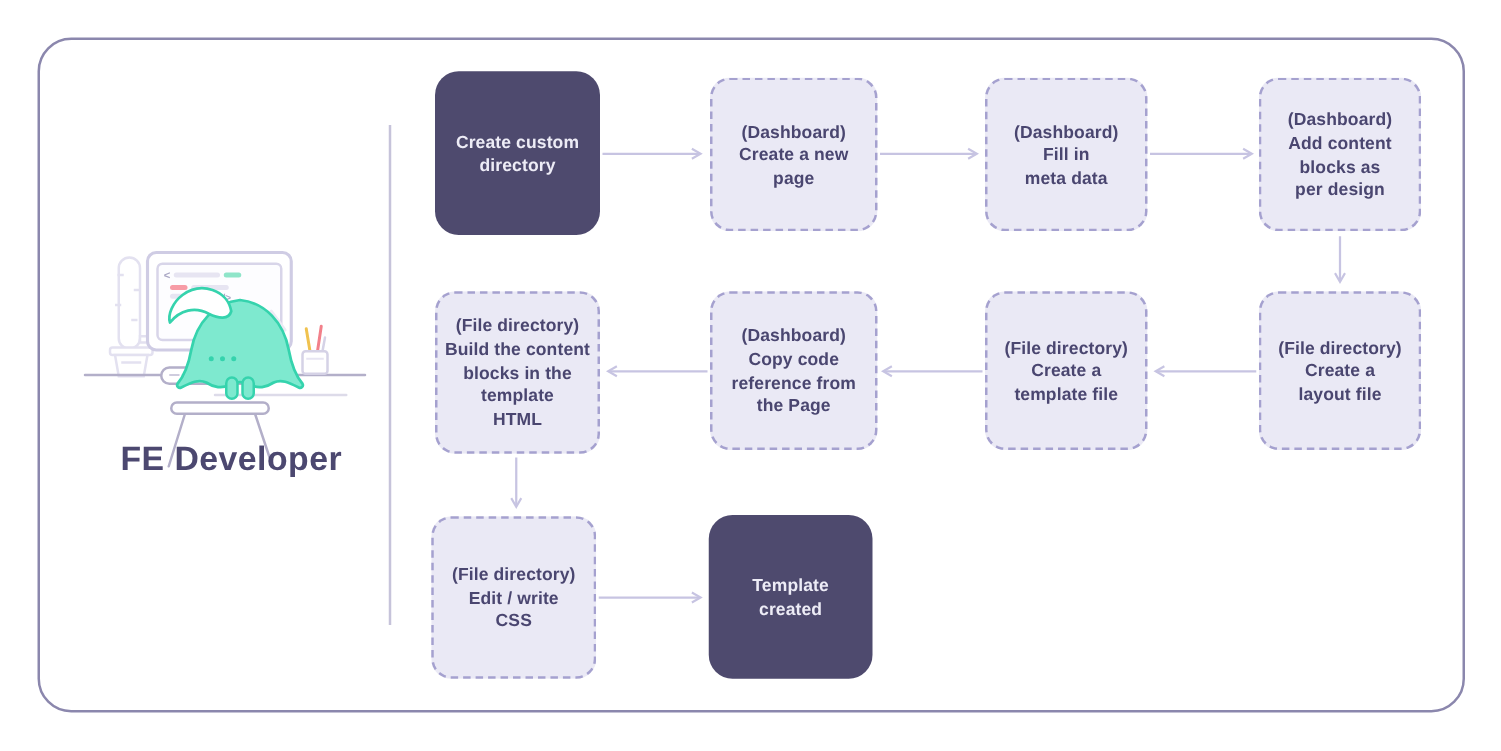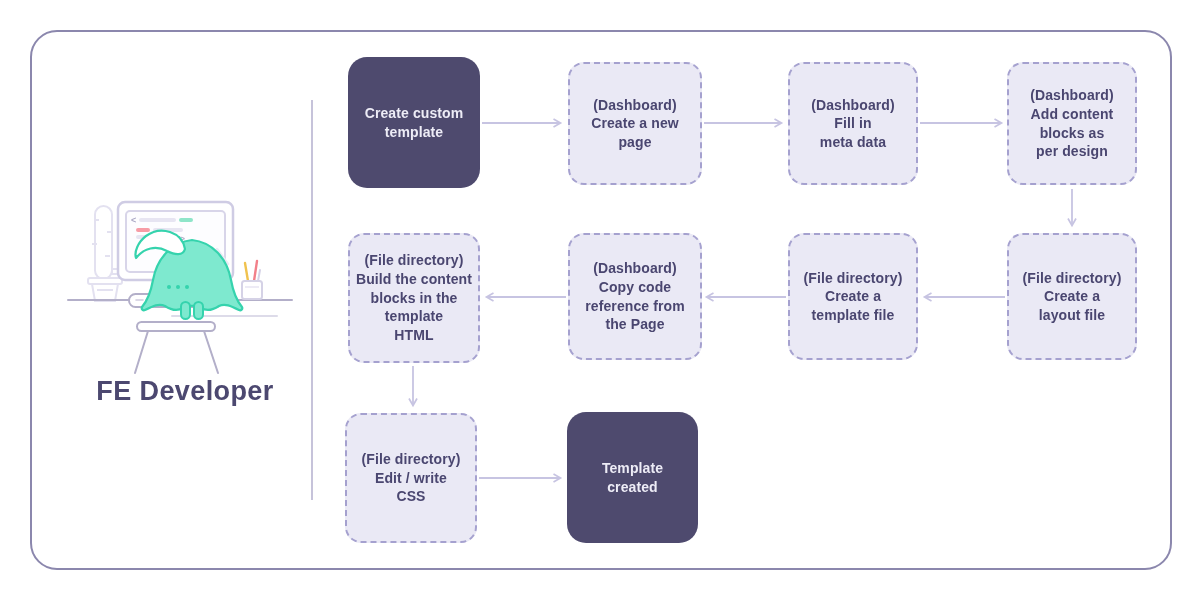--- a/index.html
+++ b/index.html
@@ -21,21 +21,21 @@
   .n2  { left:568px;  top:62px;  width:134px; height:123px; }
   .n3  { left:788px;  top:62px;  width:130px; height:123px; }
   .n4  { left:1007px; top:62px;  width:130px; height:123px; }
   .n5  { left:1007px; top:233px; width:130px; height:127px; }
   .n6  { left:788px;  top:233px; width:130px; height:127px; }
   .n7  { left:568px;  top:233px; width:134px; height:127px; }
   .n8  { left:348px;  top:233px; width:132px; height:130px; }
   .n9  { left:345px;  top:413px; width:132px; height:130px; }
   .n10 { left:567px;  top:412px; width:131px; height:131px; }
   .actor-label {
-    position:absolute; left:60px; top:376px; width:250px;
+    position:absolute; left:60px; top:352px; width:250px;
     text-align:center; font-size:27px; font-weight:600; color:#4c4870; letter-spacing:.4px;
   }
   svg.illus { position:absolute; left:55px; top:192px; width:250px; height:188px; }
 </style>
 </head>
 <body>
 
 <div class="canvas">
 
   <div class="frame"></div>
@@ -54,21 +54,21 @@
       <path d="M1072,189 V225" marker-end="url(#arr)"></path>
       <path d="M1005,297 H925" marker-end="url(#arr)"></path>
       <path d="M786,297 H707" marker-end="url(#arr)"></path>
       <path d="M566,297 H487" marker-end="url(#arr)"></path>
       <path d="M413,366 V405" marker-end="url(#arr)"></path>
       <path d="M479,478 H560" marker-end="url(#arr)"></path>
     </g>
   </svg>
 
   <div class="node solid n1">Create custom
-template</div>
+directory</div>
   <div class="node dashed n2">(Dashboard)
 Create a new
 page</div>
   <div class="node dashed n3">(Dashboard)
 Fill in
 meta data</div>
   <div class="node dashed n4">(Dashboard)
 Add content
 blocks as
 per design</div>

